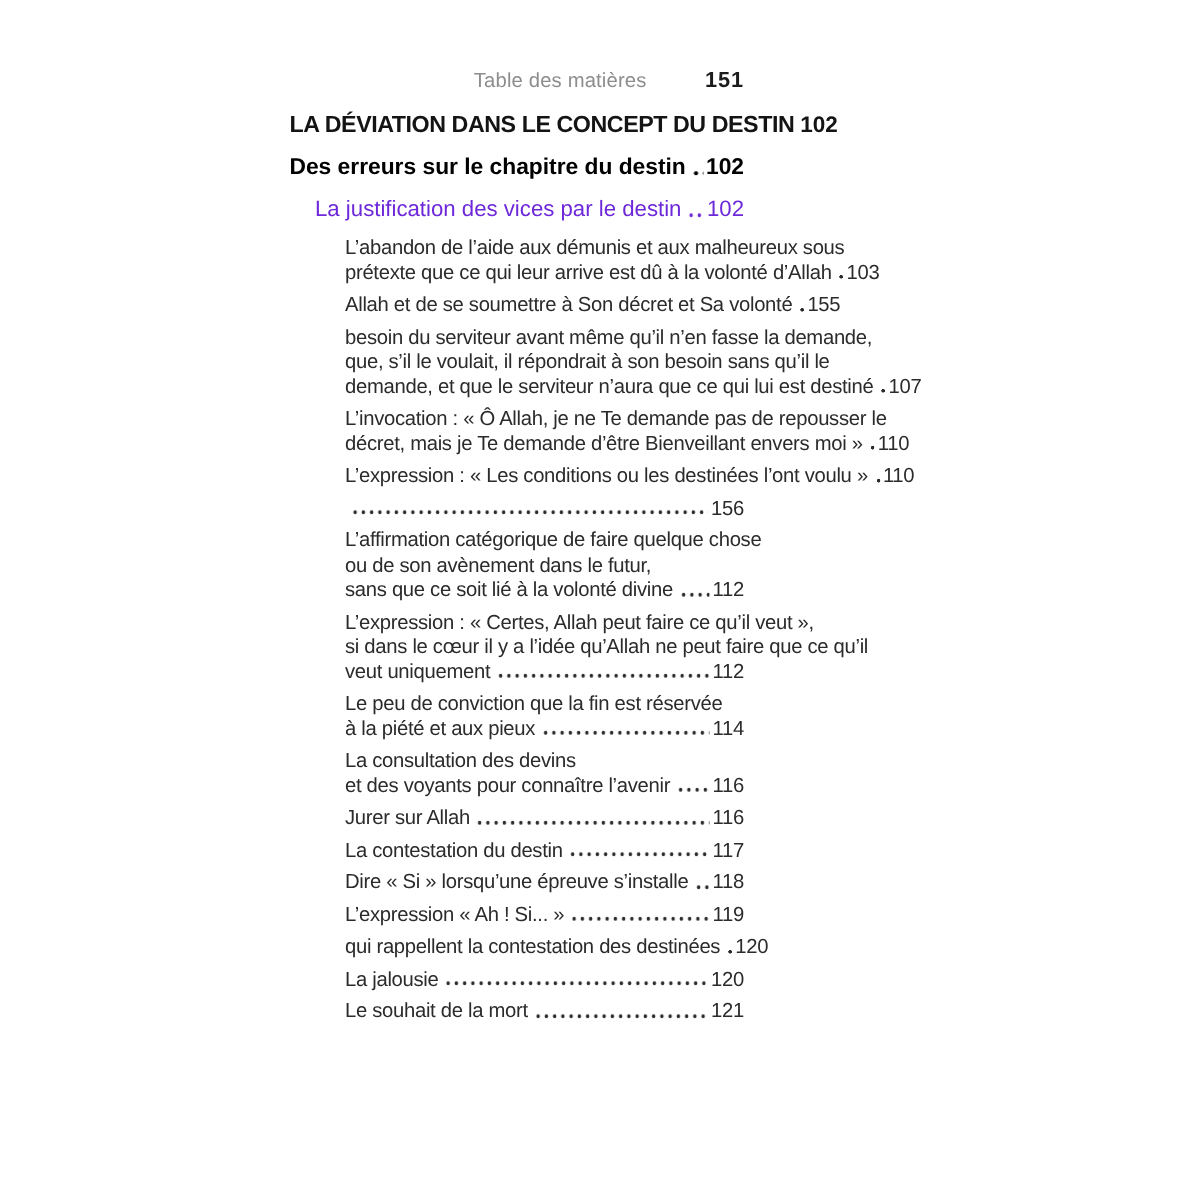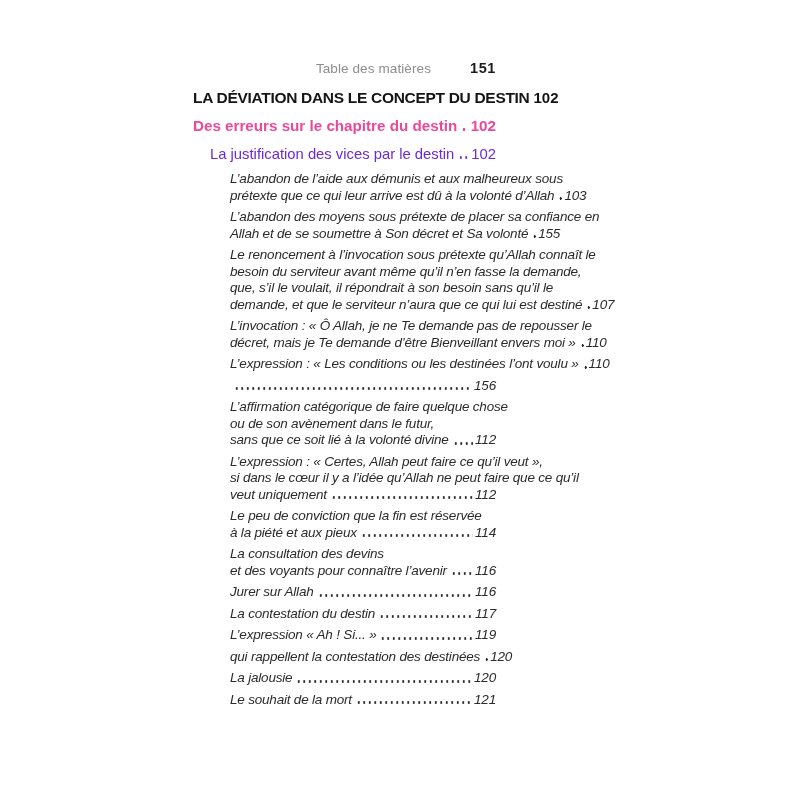--- a/index.html
+++ b/index.html
@@ -5,21 +5,21 @@
   html, body { margin: 0; padding: 0; background: #ffffff; }
   body {
     width: 800px; height: 800px; overflow: hidden;
     font-family: "Liberation Sans", sans-serif;
     color: #1f1f1f;
     -webkit-font-smoothing: antialiased;
   }
   .page {
     box-sizing: border-box;
     width: 676px; height: 800px;
-    padding: 60px 180px 0 193px;
+    padding: 46px 180px 0 193px;
     background: #ffffff;
   }
   
   .header-row {
     display: flex; justify-content: flex-end; align-items: baseline;
     gap: 15px; margin-bottom: 13px;
   }
   .header-title { font-size: 13.5px; color: #8d8d8d; letter-spacing: 0.1px; }
   .header-folio { font-size: 14.5px; font-weight: bold; color: #1c1c1c; letter-spacing: 0.6px; margin-left: 24px; }
 
@@ -42,33 +42,33 @@
   .entry .page-num { white-space: nowrap; flex: 0 0 auto; }
   .leader {
     flex: 1 1 auto; min-width: 4px; align-self: stretch;
     margin: 0 2px 0 4px;
     background-image: radial-gradient(circle, currentColor 1.05px, transparent 1.35px);
     background-size: 5.5px 5px;
     background-repeat: repeat-x;
     background-position: 0 calc(100% - 3px);
   }
   .entry.level-1 {
-    font-weight: bold; font-size: 15.2px; color: #ec4899;
+    font-weight: bold; font-size: 15.2px; color: #000000;
     line-height: 18px; margin: 0 0 10px 0;
   }
   .entry.level-1 .leader {
     background-image: radial-gradient(circle, currentColor 1.25px, transparent 1.55px);
     background-size: 6px 5px;
   }
   .entry.level-2 {
     font-size: 14.8px; color: #6d28d9;
     line-height: 18px; margin: 0 0 8px 17px;
   }
   .entry.level-3 {
-    font-style: italic; font-size: 13.5px; color: #2b2b2b;
+    font-size: 13.5px; color: #2b2b2b;
     letter-spacing: -0.2px; line-height: 16.5px;
     margin: 0 0 5px 37px;
   }
 </style>
 </head>
 <body>
 
 <div class="page">
 
   <div class="header-row">
@@ -99,29 +99,27 @@
   </div>
       <div class="entry level-3">
     <div class="line">L’abandon de l’aide aux démunis et aux malheureux sous</div>
         <div class="last">
       <span class="line-text">prétexte que ce qui leur arrive est dû à la volonté d’Allah</span>
       <span class="leader"></span>
       <span class="page-num">103</span>
     </div>
   </div>
       <div class="entry level-3">
-    <div class="line">L’abandon des moyens sous prétexte de placer sa confiance en</div>
         <div class="last">
       <span class="line-text">Allah et de se soumettre à Son décret et Sa volonté</span>
       <span class="leader"></span>
       <span class="page-num">155</span>
     </div>
   </div>
       <div class="entry level-3">
-    <div class="line">Le renoncement à l’invocation sous prétexte qu’Allah connaît le</div>
         <div class="line">besoin du serviteur avant même qu’il n’en fasse la demande,</div>
         <div class="line">que, s’il le voulait, il répondrait à son besoin sans qu’il le</div>
         <div class="last">
       <span class="line-text">demande, et que le serviteur n’aura que ce qui lui est destiné</span>
       <span class="leader"></span>
       <span class="page-num">107</span>
     </div>
   </div>
       <div class="entry level-3">
     <div class="line">L’invocation : « Ô Allah, je ne Te demande pas de repousser le</div>
@@ -187,20 +185,27 @@
   </div>
       <div class="entry level-3">
     <div class="last">
       <span class="line-text">La contestation du destin</span>
       <span class="leader"></span>
       <span class="page-num">117</span>
     </div>
   </div>
       <div class="entry level-3">
     <div class="last">
+      <span class="line-text">Dire « Si » lorsqu’une épreuve s’installe</span>
+      <span class="leader"></span>
+      <span class="page-num">118</span>
+    </div>
+  </div>
+      <div class="entry level-3">
+    <div class="last">
       <span class="line-text">L’expression « Ah ! Si... »</span>
       <span class="leader"></span>
       <span class="page-num">119</span>
     </div>
   </div>
       <div class="entry level-3">
         <div class="last">
       <span class="line-text">qui rappellent la contestation des destinées</span>
       <span class="leader"></span>
       <span class="page-num">120</span>

